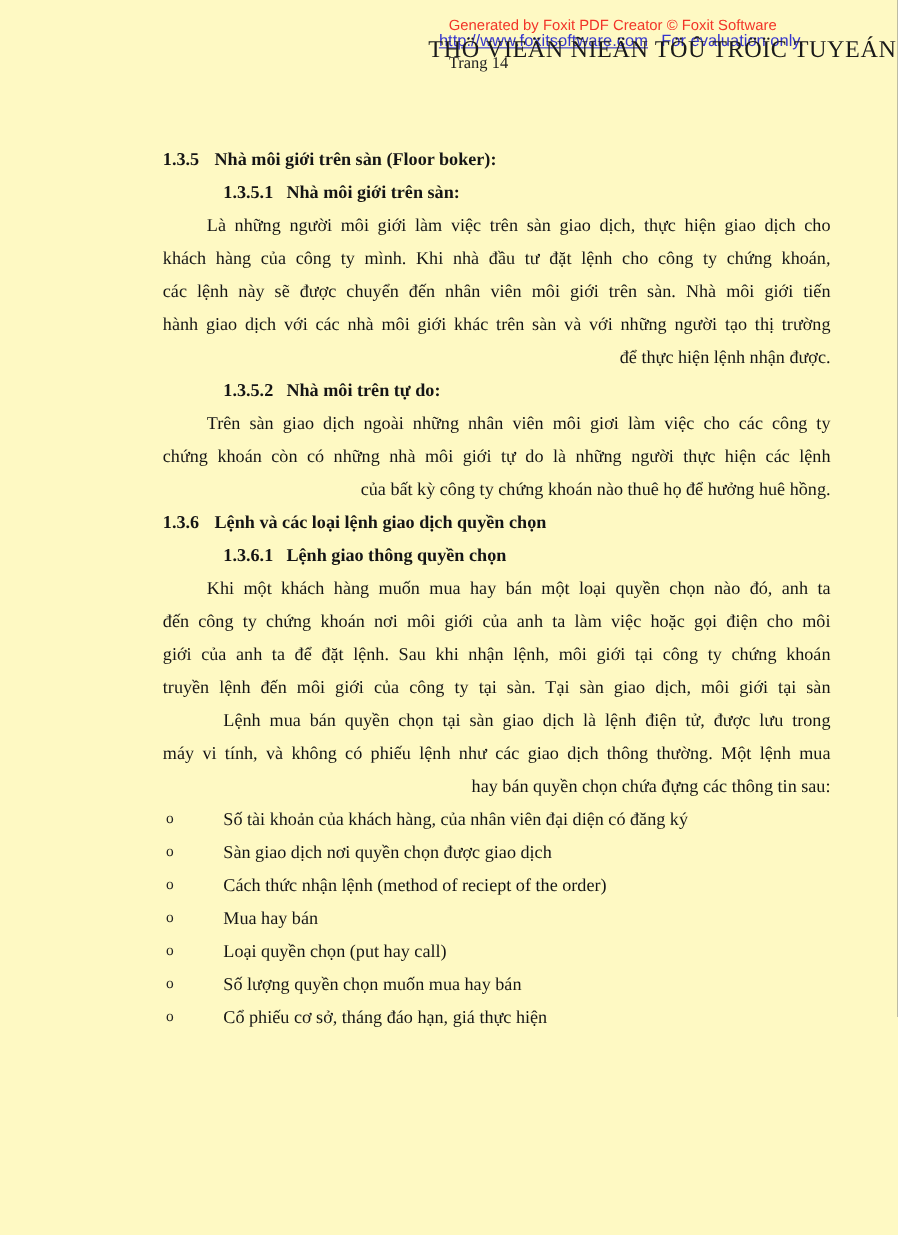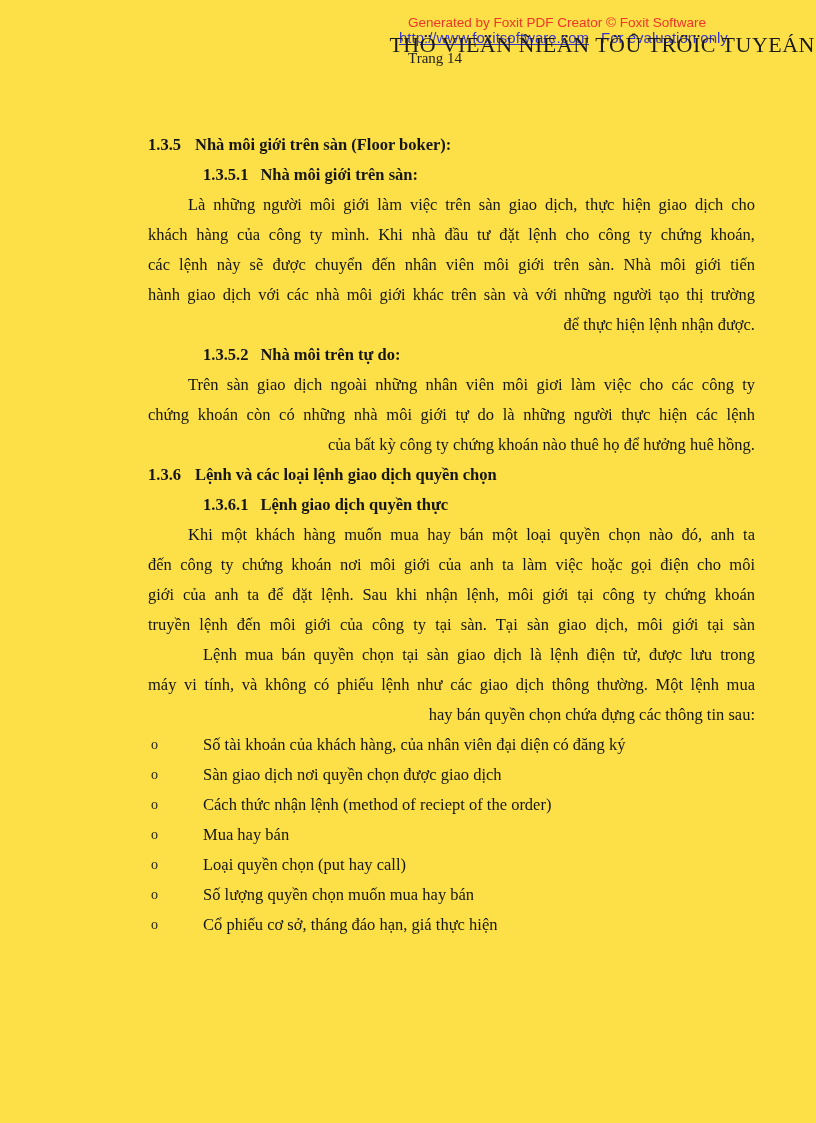--- a/index.html
+++ b/index.html
@@ -1,19 +1,19 @@
 <!DOCTYPE html>
 <html><head>
 <meta charset="utf-8">
 <style>
   html,body{margin:0;padding:0;background:#888;}
   .page{
     position:relative;
     width:816px;height:1123px;
-    background:#fde047;
+    background:#fef9c3;
     overflow:hidden;
     font-family:"Liberation Serif","DejaVu Serif",serif;
     color:#151515;
   }
   
   .stamp-line1{
     position:absolute;left:408px;top:15px;
     font-family:"Liberation Sans","DejaVu Sans",sans-serif;
     font-size:13.5px;line-height:15px;color:#f23428;white-space:nowrap;
   }
@@ -93,21 +93,21 @@
       <div class="jl ind40">Trên sàn giao dịch ngoài những nhân viên môi giơi làm việc cho các công ty</div>
       <div class="jl">chứng khoán còn có những nhà môi giới tự do là những người thực hiện các lệnh</div>
       <div class="ll">của bất kỳ công ty chứng khoán nào thuê họ để hưởng huê hồng.</div>
     </div>
 
     <div class="h-top">
       <span class="num">1.3.6</span><span>Lệnh và các loại lệnh giao dịch quyền chọn</span>
     </div>
 
     <div class="h-sub">
-      <span class="num">1.3.6.1</span><span>Lệnh giao dịch quyền thực</span>
+      <span class="num">1.3.6.1</span><span>Lệnh giao thông quyền chọn</span>
     </div>
 
     <div>
       <div class="jl ind40">Khi một khách hàng muốn mua hay bán một loại quyền chọn nào đó, anh ta</div>
       <div class="jl">đến công ty chứng khoán nơi môi giới của anh ta làm việc hoặc gọi điện cho môi</div>
       <div class="jl">giới của anh ta để đặt lệnh. Sau khi nhận lệnh, môi giới tại công ty chứng khoán</div>
       <div class="jl">truyền lệnh đến môi giới của công ty tại sàn. Tại sàn giao dịch, môi giới tại sàn</div>
     </div>
 
     <div>

